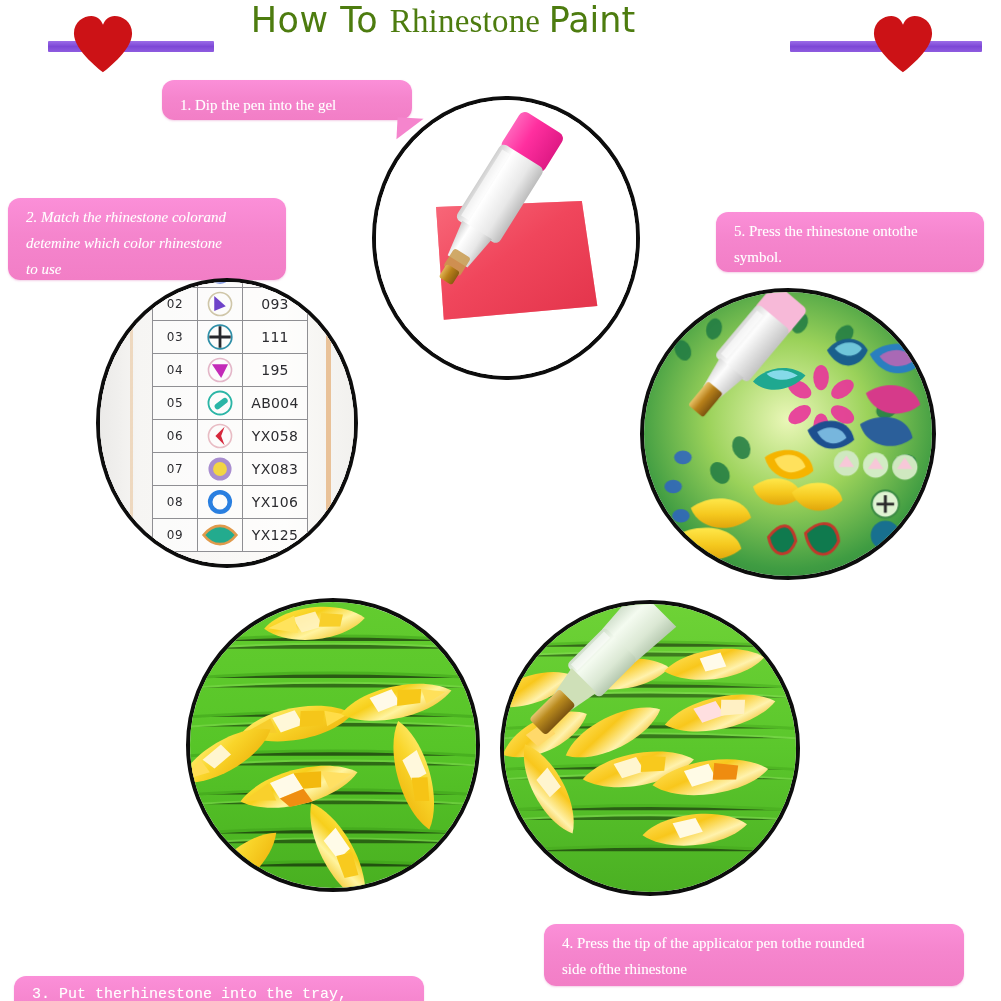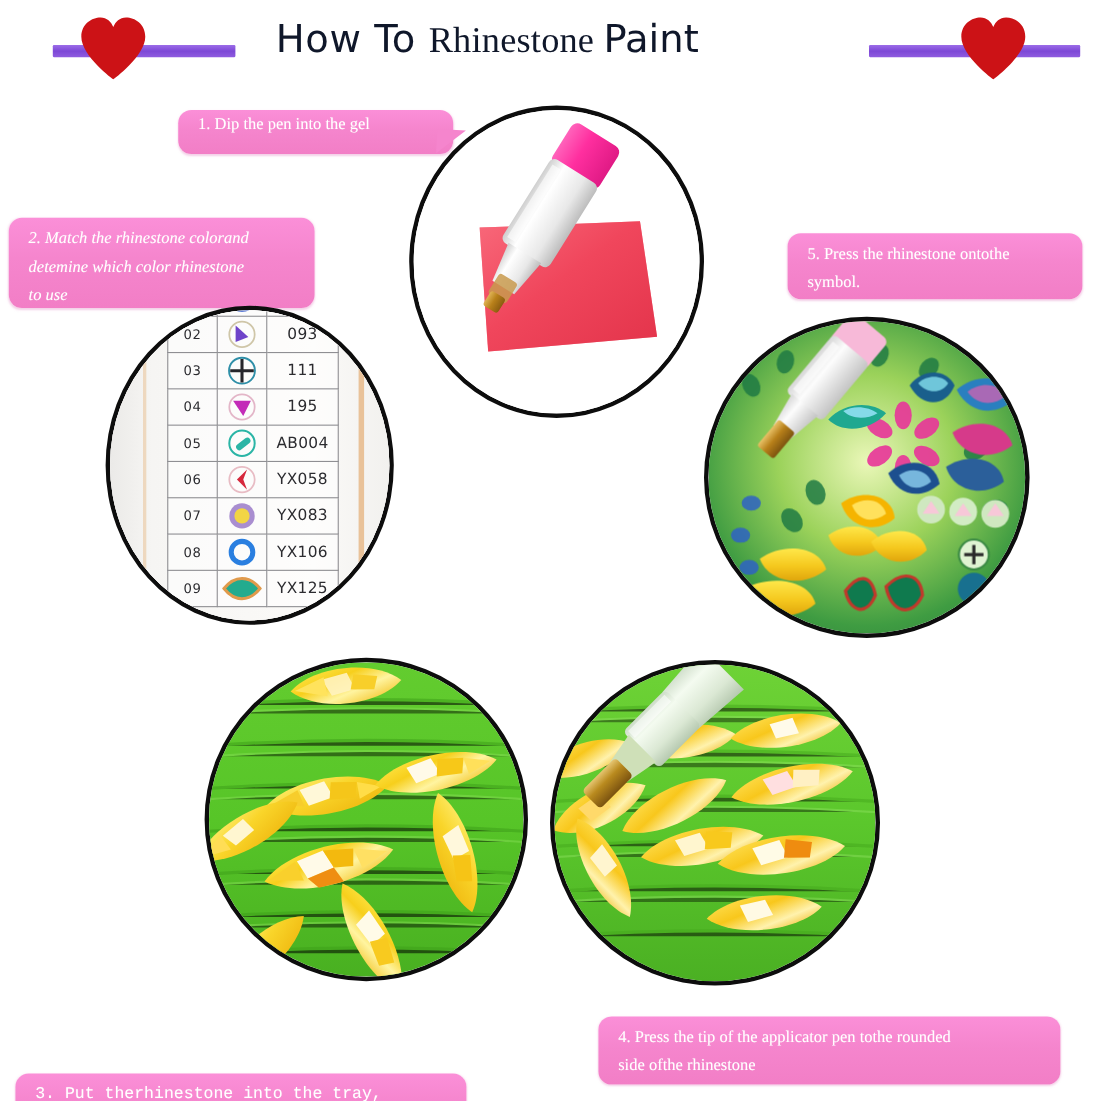--- a/index.html
+++ b/index.html
@@ -33,25 +33,25 @@
   .heart {
     position: absolute;
     width: 62px; height: 62px;
   }
   .heart.left  { left: 72px;  top: 14px; }
   .heart.right { left: 872px; top: 14px; }
   .heart svg { display:block; width:100%; height:100%; }
 
   #page-title {
     position: absolute;
-    left: 0; top: 16px;
+    left: 0; top: 0;
     width: 886px;
     text-align: center;
     white-space: nowrap;
-    color: #0f172a;
+    color: #4d7c0f;
   }
   #page-title .t-a {
     font-family: "DejaVu Sans", sans-serif;
     font-size: 35px;
     font-weight: 400;
     letter-spacing: 0.5px;
   }
   #page-title .t-b {
     font-family: "Liberation Serif", serif;
     font-size: 33px;
@@ -71,21 +71,21 @@
     background: linear-gradient(to bottom, #fb8fd8 0%, #f585cd 45%, #f27ec6 100%);
     border-radius: 12px;
     color: #ffffff;
     font-family: "Liberation Serif", serif;
     font-size: 15px;
     line-height: 26px;
     padding: 6px 14px 8px 18px;
     text-shadow: 0 0 1px rgba(255,255,255,0.35);
     box-shadow: 0 1px 2px rgba(220,120,185,0.35);
   }
-  #label-1 { left: 162px; top: 100px;  width: 250px; height: 40px;  padding-top: 0; }
+  #label-1 { left: 162px; top: 80px;  width: 250px; height: 40px;  padding-top: 12px; }
   #label-2 { left: 8px;   top: 198px; width: 278px; height: 82px; font-style: italic; }
   #label-5 { left: 716px; top: 212px; width: 268px; height: 60px; }
   #label-3 { left: 14px;  top: 976px; width: 410px; height: 62px; font-family: Liberation Mono, monospace; }
   #label-4 { left: 544px; top: 924px; width: 420px; height: 62px; }
 
   
   #label1-tail {
     position: absolute;
     left: 397px; top: 118px;
     width: 0; height: 0;

